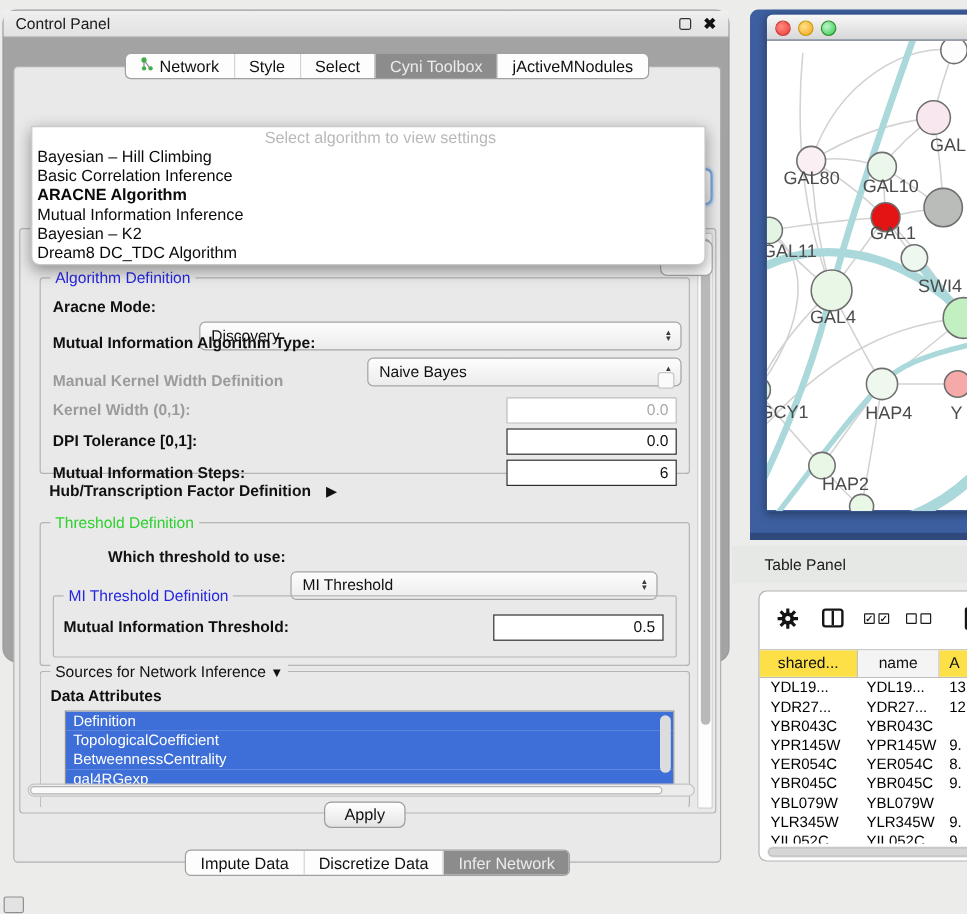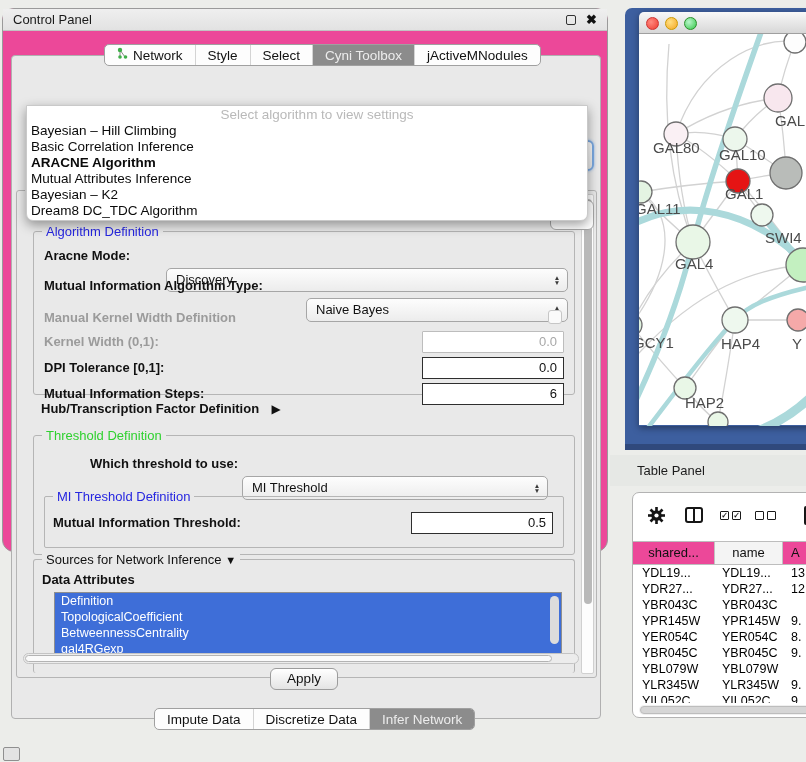--- a/index.html
+++ b/index.html
@@ -1,21 +1,21 @@
 <!DOCTYPE html>
 <html><head>
 <meta charset="utf-8">
 <style>
   * { margin:0; padding:0; box-sizing:border-box; }
   html,body { width:806px; height:762px; overflow:hidden; background:#ecedea;
     font-family:"Liberation Sans", sans-serif; position:relative; }
 
   
   .cp { position:absolute; left:2px; top:8px; width:606px; height:544px;
-    background:#ec4899; border:1px solid #9a9a9a; border-radius:12px; }
+    background:#a3a3a3; border:1px solid #9a9a9a; border-radius:12px; }
   .cp-titlebar { position:absolute; left:0; top:0; right:0; height:22px;
     background:linear-gradient(#efefef,#e2e2e2); border-bottom:1px solid #c2c2c2;
     display:flex; align-items:center; padding:0 10px; }
   .cp-title { font-size:13px; color:#1a1a1a; }
   .cp-titlebar .spacer { flex:1; }
   .float-ic { width:10px; height:10px; border:1.5px solid #333; border-radius:2px; margin-right:10px; }
   .close-ic { font-size:13px; font-weight:bold; color:#111; line-height:10px; }
 
   
   .pane { position:absolute; left:8px; top:46px; width:590px; height:664px;
@@ -123,21 +123,21 @@
   .colico { width:18px; height:16px; border:2px solid #161616; border-radius:3px; position:relative; }
   .colico:before { content:""; position:absolute; left:6px; top:0; bottom:0; width:2px; background:#161616; }
   .cbpair { display:flex; gap:3px; }
   .cb { width:9px; height:9px; border:1.5px solid #1a1a1a; border-radius:1px;
     font-size:8px; line-height:7px; text-align:center; color:#1a1a1a; font-weight:bold; }
   .docico { width:15px; height:19px; border:2px solid #161616; border-radius:2px; }
 
   .tbl-head { position:absolute; left:0; top:48px; right:0; height:24px; display:flex;
     border-top:1px solid #bdbdbd; border-bottom:1px solid #bdbdbd; font-size:13px; color:#111; }
   .th { border-right:1px solid #c2c2c2; text-align:center; line-height:22px; background:#f4f4f4; overflow:hidden; }
-  .th.sel { background:#ec4899; }
+  .th.sel { background:#fde047; }
   .th.c1 { width:82px; } .th.c2 { width:68px; } .th.c3 { flex:1; text-align:left; padding-left:8px; }
 
   .tbl-rows { position:absolute; left:0; top:72px; right:0; height:138px; overflow:hidden; }
   .tr { display:flex; height:16px; font-size:12.5px; color:#000; }
   .td { overflow:hidden; white-space:nowrap; line-height:16px; }
   .td.c1 { width:82px; padding-left:9px; } .td.c2 { width:68px; padding-left:7px; } .td.c3 { flex:1; padding-left:8px; }
 
   .tp-hscroll { position:absolute; left:6px; top:212px; right:4px; height:10px;
     background:#f0f0f0; border-radius:5px; }
   .tp-hthumb { position:absolute; left:1px; top:1px; right:8px; bottom:1px;
@@ -191,21 +191,21 @@
           <span>▼</span>
         </span>
     </div>
     <div class="field-frag"></div>
 
     <div class="dd">
       <div class="dd-ph">Select algorithm to view settings</div>
       <div class="dd-item">Bayesian – Hill Climbing</div>
       <div class="dd-item">Basic Correlation Inference</div>
       <div class="dd-item bold">ARACNE Algorithm</div>
-      <div class="dd-item">Mutual Attributes Inference</div>
+      <div class="dd-item">Mutual Information Inference</div>
       <div class="dd-item">Bayesian – K2</div>
       <div class="dd-item">Dream8 DC_TDC Algorithm</div>
     </div>
 
     <div class="group settings">
       <span class="legend">Cyni Algorithm Settings</span>
       <div class="vscroll">
         <div class="vthumb" style="top:4px; height:405px;"></div>
       </div>
 

